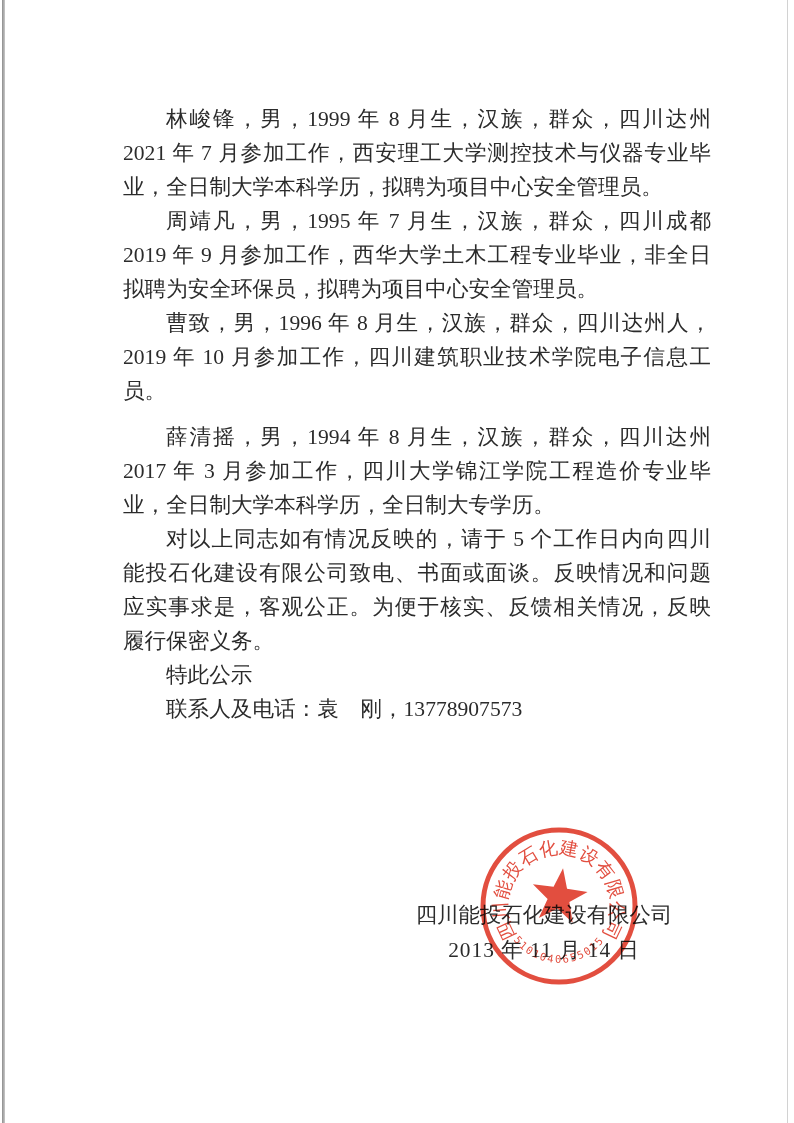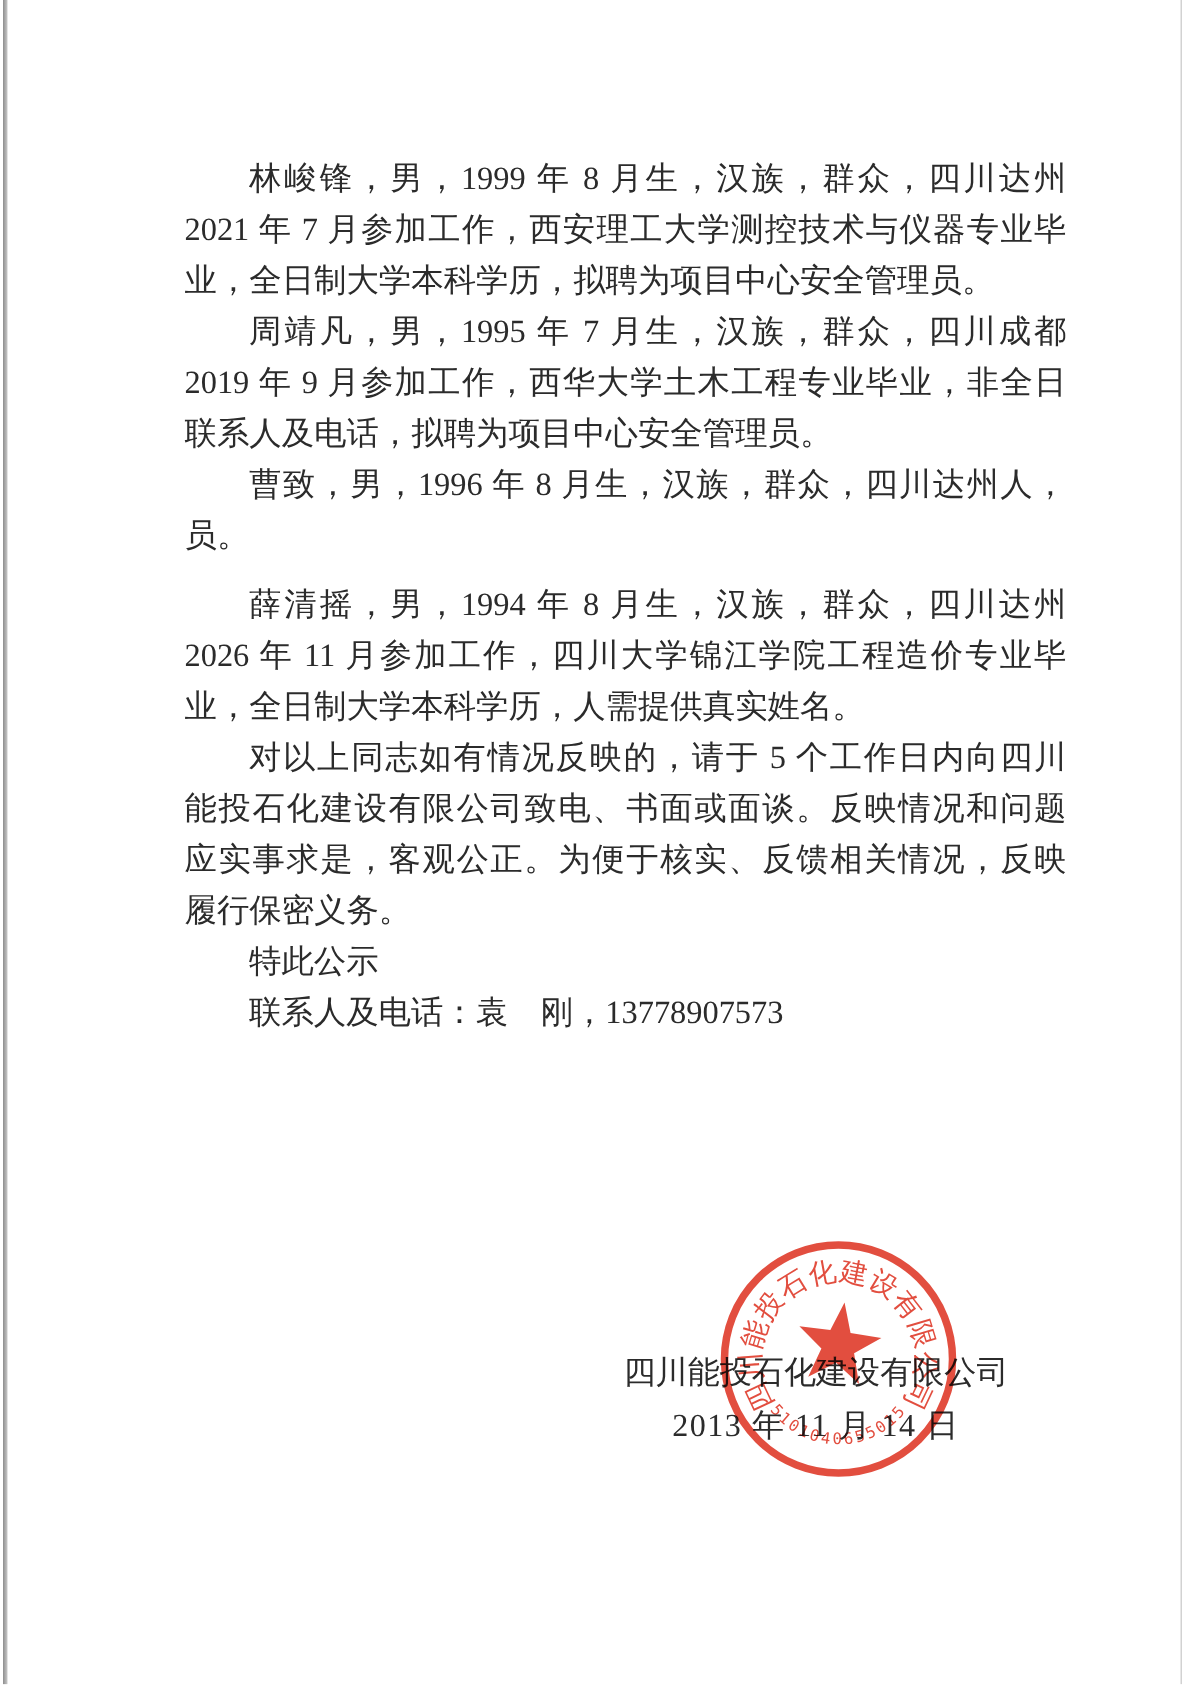--- a/index.html
+++ b/index.html
@@ -56,32 +56,33 @@
 
     <div class="para">
       <div class="line fill indent">林峻锋，男，1999 年 8 月生，汉族，群众，四川达州人，</div>
       <div class="line fill">2021 年 7 月参加工作，西安理工大学测控技术与仪器专业毕</div>
       <div class="line">业，全日制大学本科学历，拟聘为项目中心安全管理员。</div>
     </div>
 
     <div class="para">
       <div class="line fill indent">周靖凡，男，1995 年 7 月生，汉族，群众，四川成都人，</div>
       <div class="line fill">2019 年 9 月参加工作，西华大学土木工程专业毕业，非全日</div>
-      <div class="line">联系人及电话，拟聘为项目中心安全管理员。</div>
+      <div class="line">拟聘为安全环保员，拟聘为项目中心安全管理员。</div>
     </div>
 
     <div class="para">
       <div class="line fill indent">曹致，男，1996 年 8 月生，汉族，群众，四川达州人，</div>
+      <div class="line fill">2019 年 10 月参加工作，四川建筑职业技术学院电子信息工</div>
       <div class="line">员。</div>
     </div>
 
     <div class="para gap">
       <div class="line fill indent">薛清摇，男，1994 年 8 月生，汉族，群众，四川达州人，</div>
-      <div class="line fill">2026 年 11 月参加工作，四川大学锦江学院工程造价专业毕</div>
-      <div class="line">业，全日制大学本科学历，人需提供真实姓名。</div>
+      <div class="line fill">2017 年 3 月参加工作，四川大学锦江学院工程造价专业毕</div>
+      <div class="line">业，全日制大学本科学历，全日制大专学历。</div>
     </div>
 
     <div class="para">
       <div class="line fill indent">对以上同志如有情况反映的，请于 5 个工作日内向四川</div>
       <div class="line fill">能投石化建设有限公司致电、书面或面谈。反映情况和问题</div>
       <div class="line fill">应实事求是，客观公正。为便于核实、反馈相关情况，反映</div>
       <div class="line">履行保密义务。</div>
     </div>
 
     <p class="line indent">特此公示</p>

